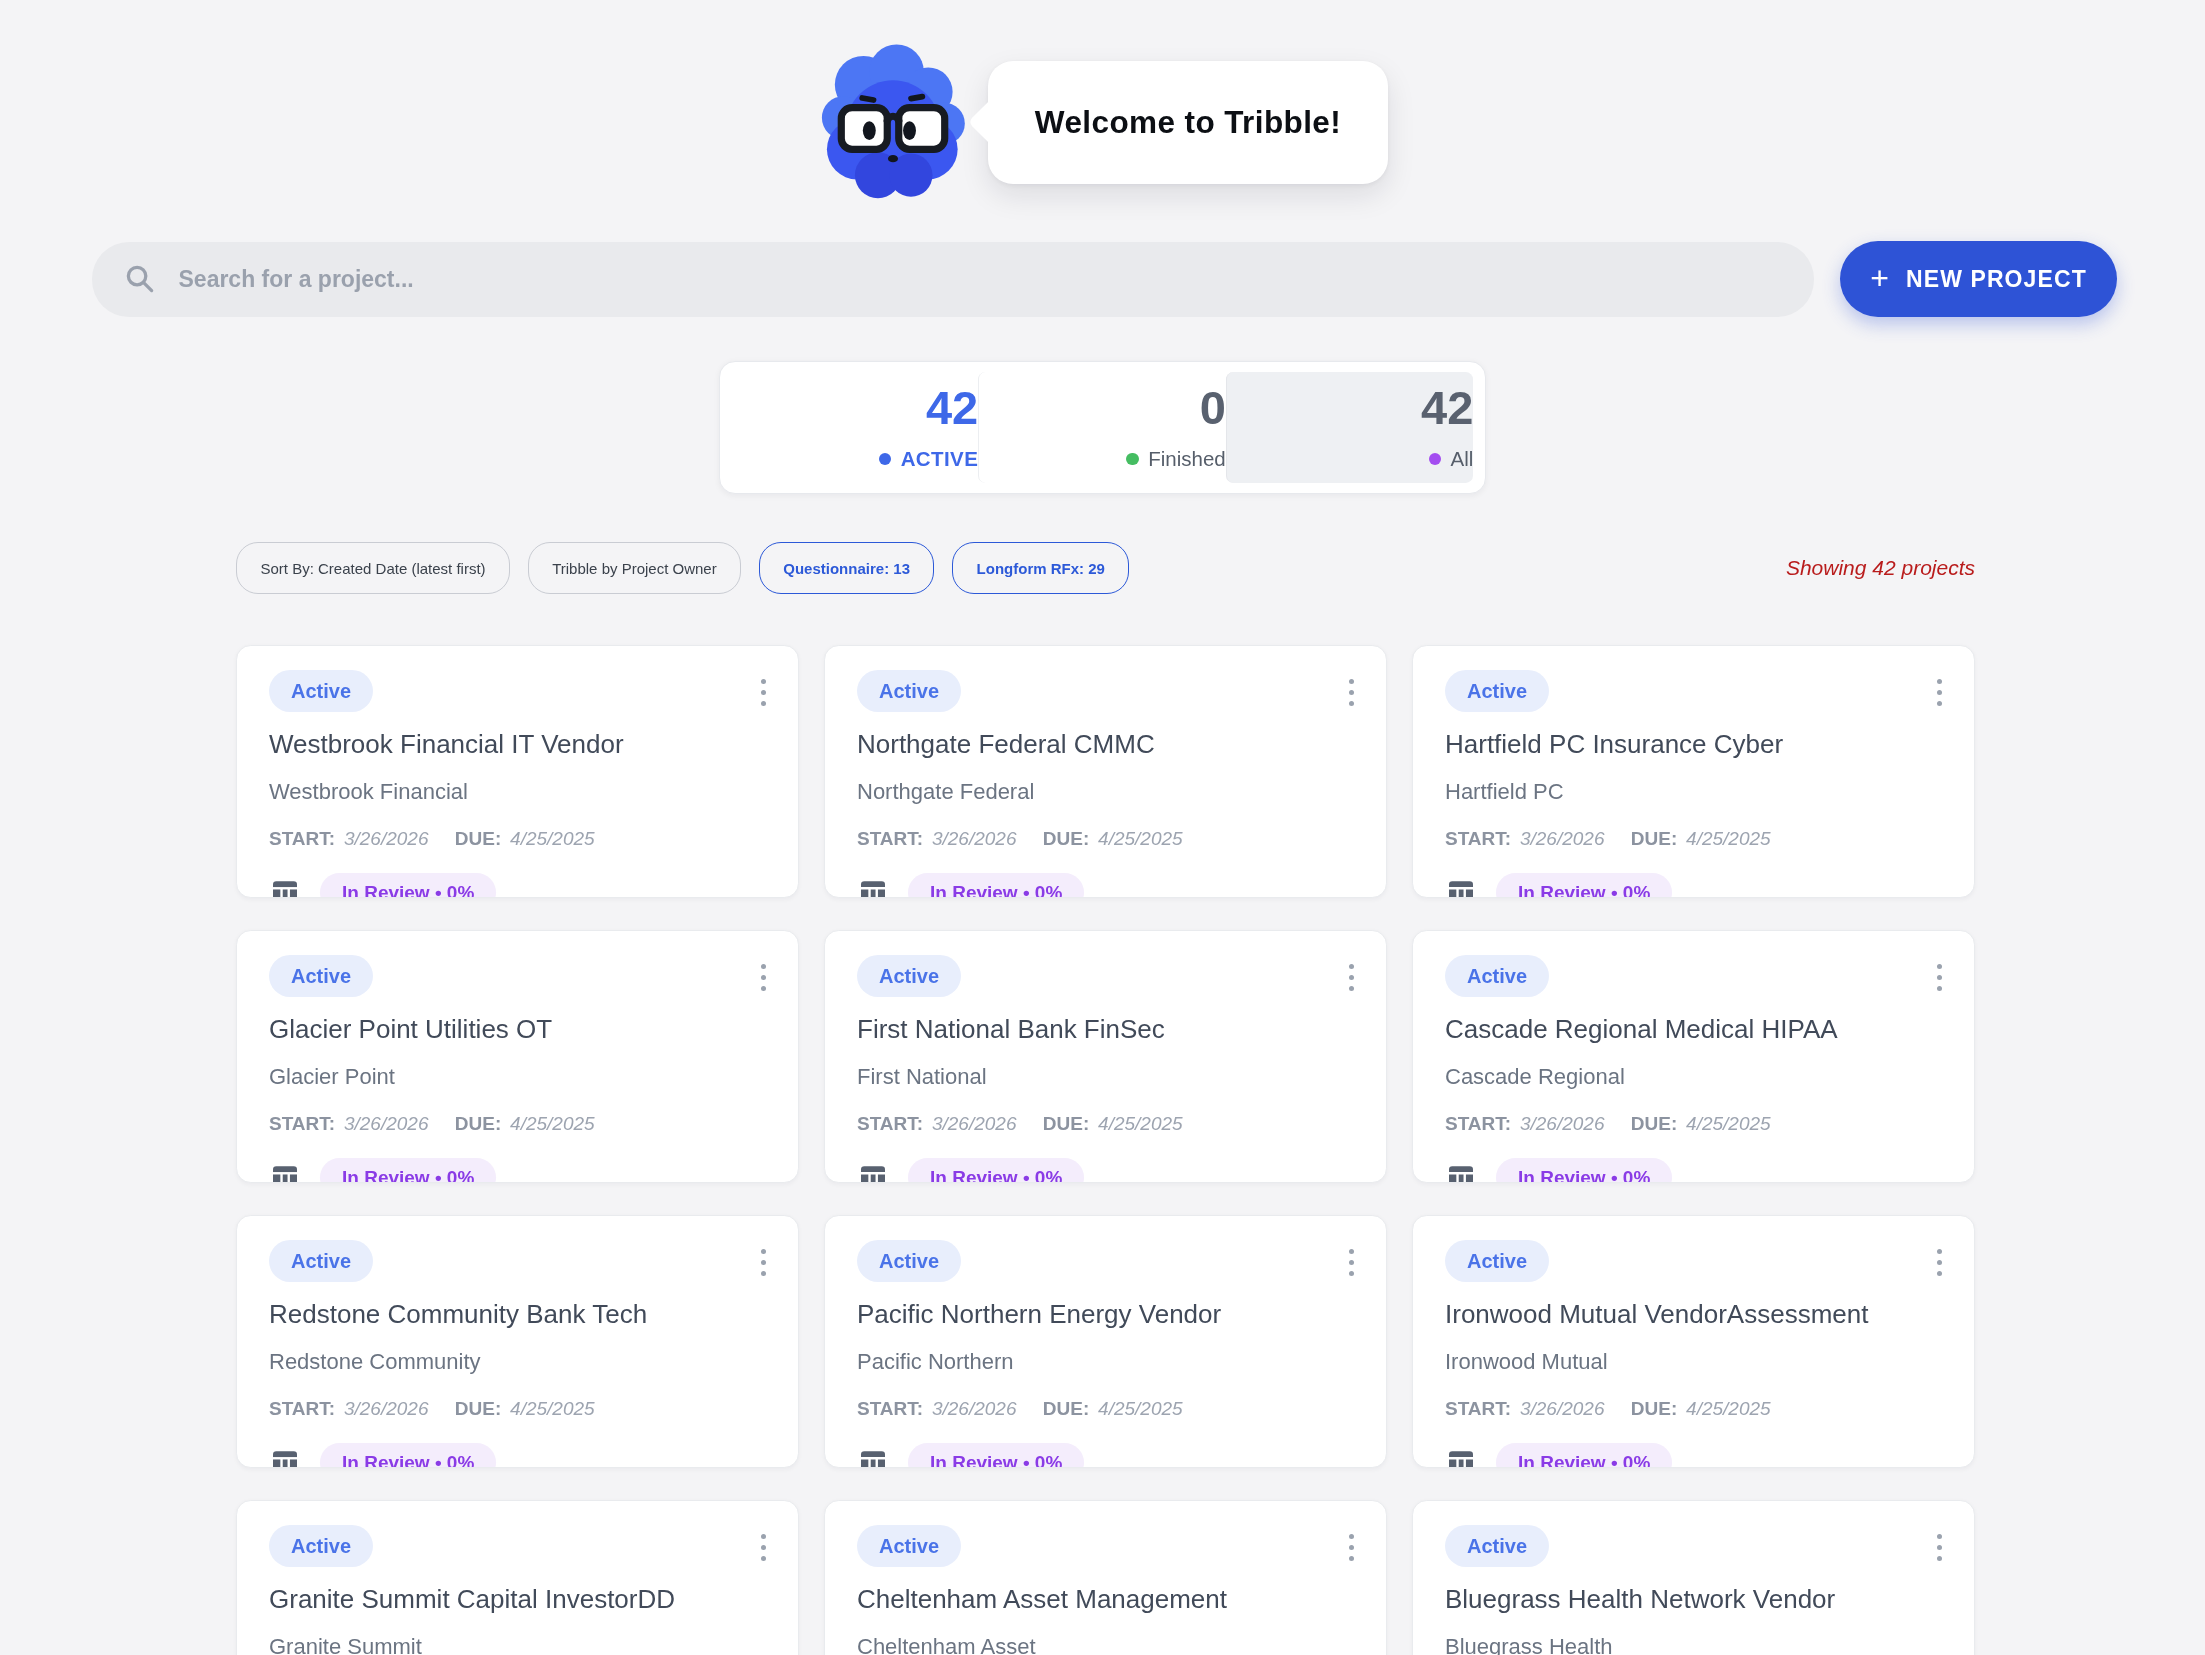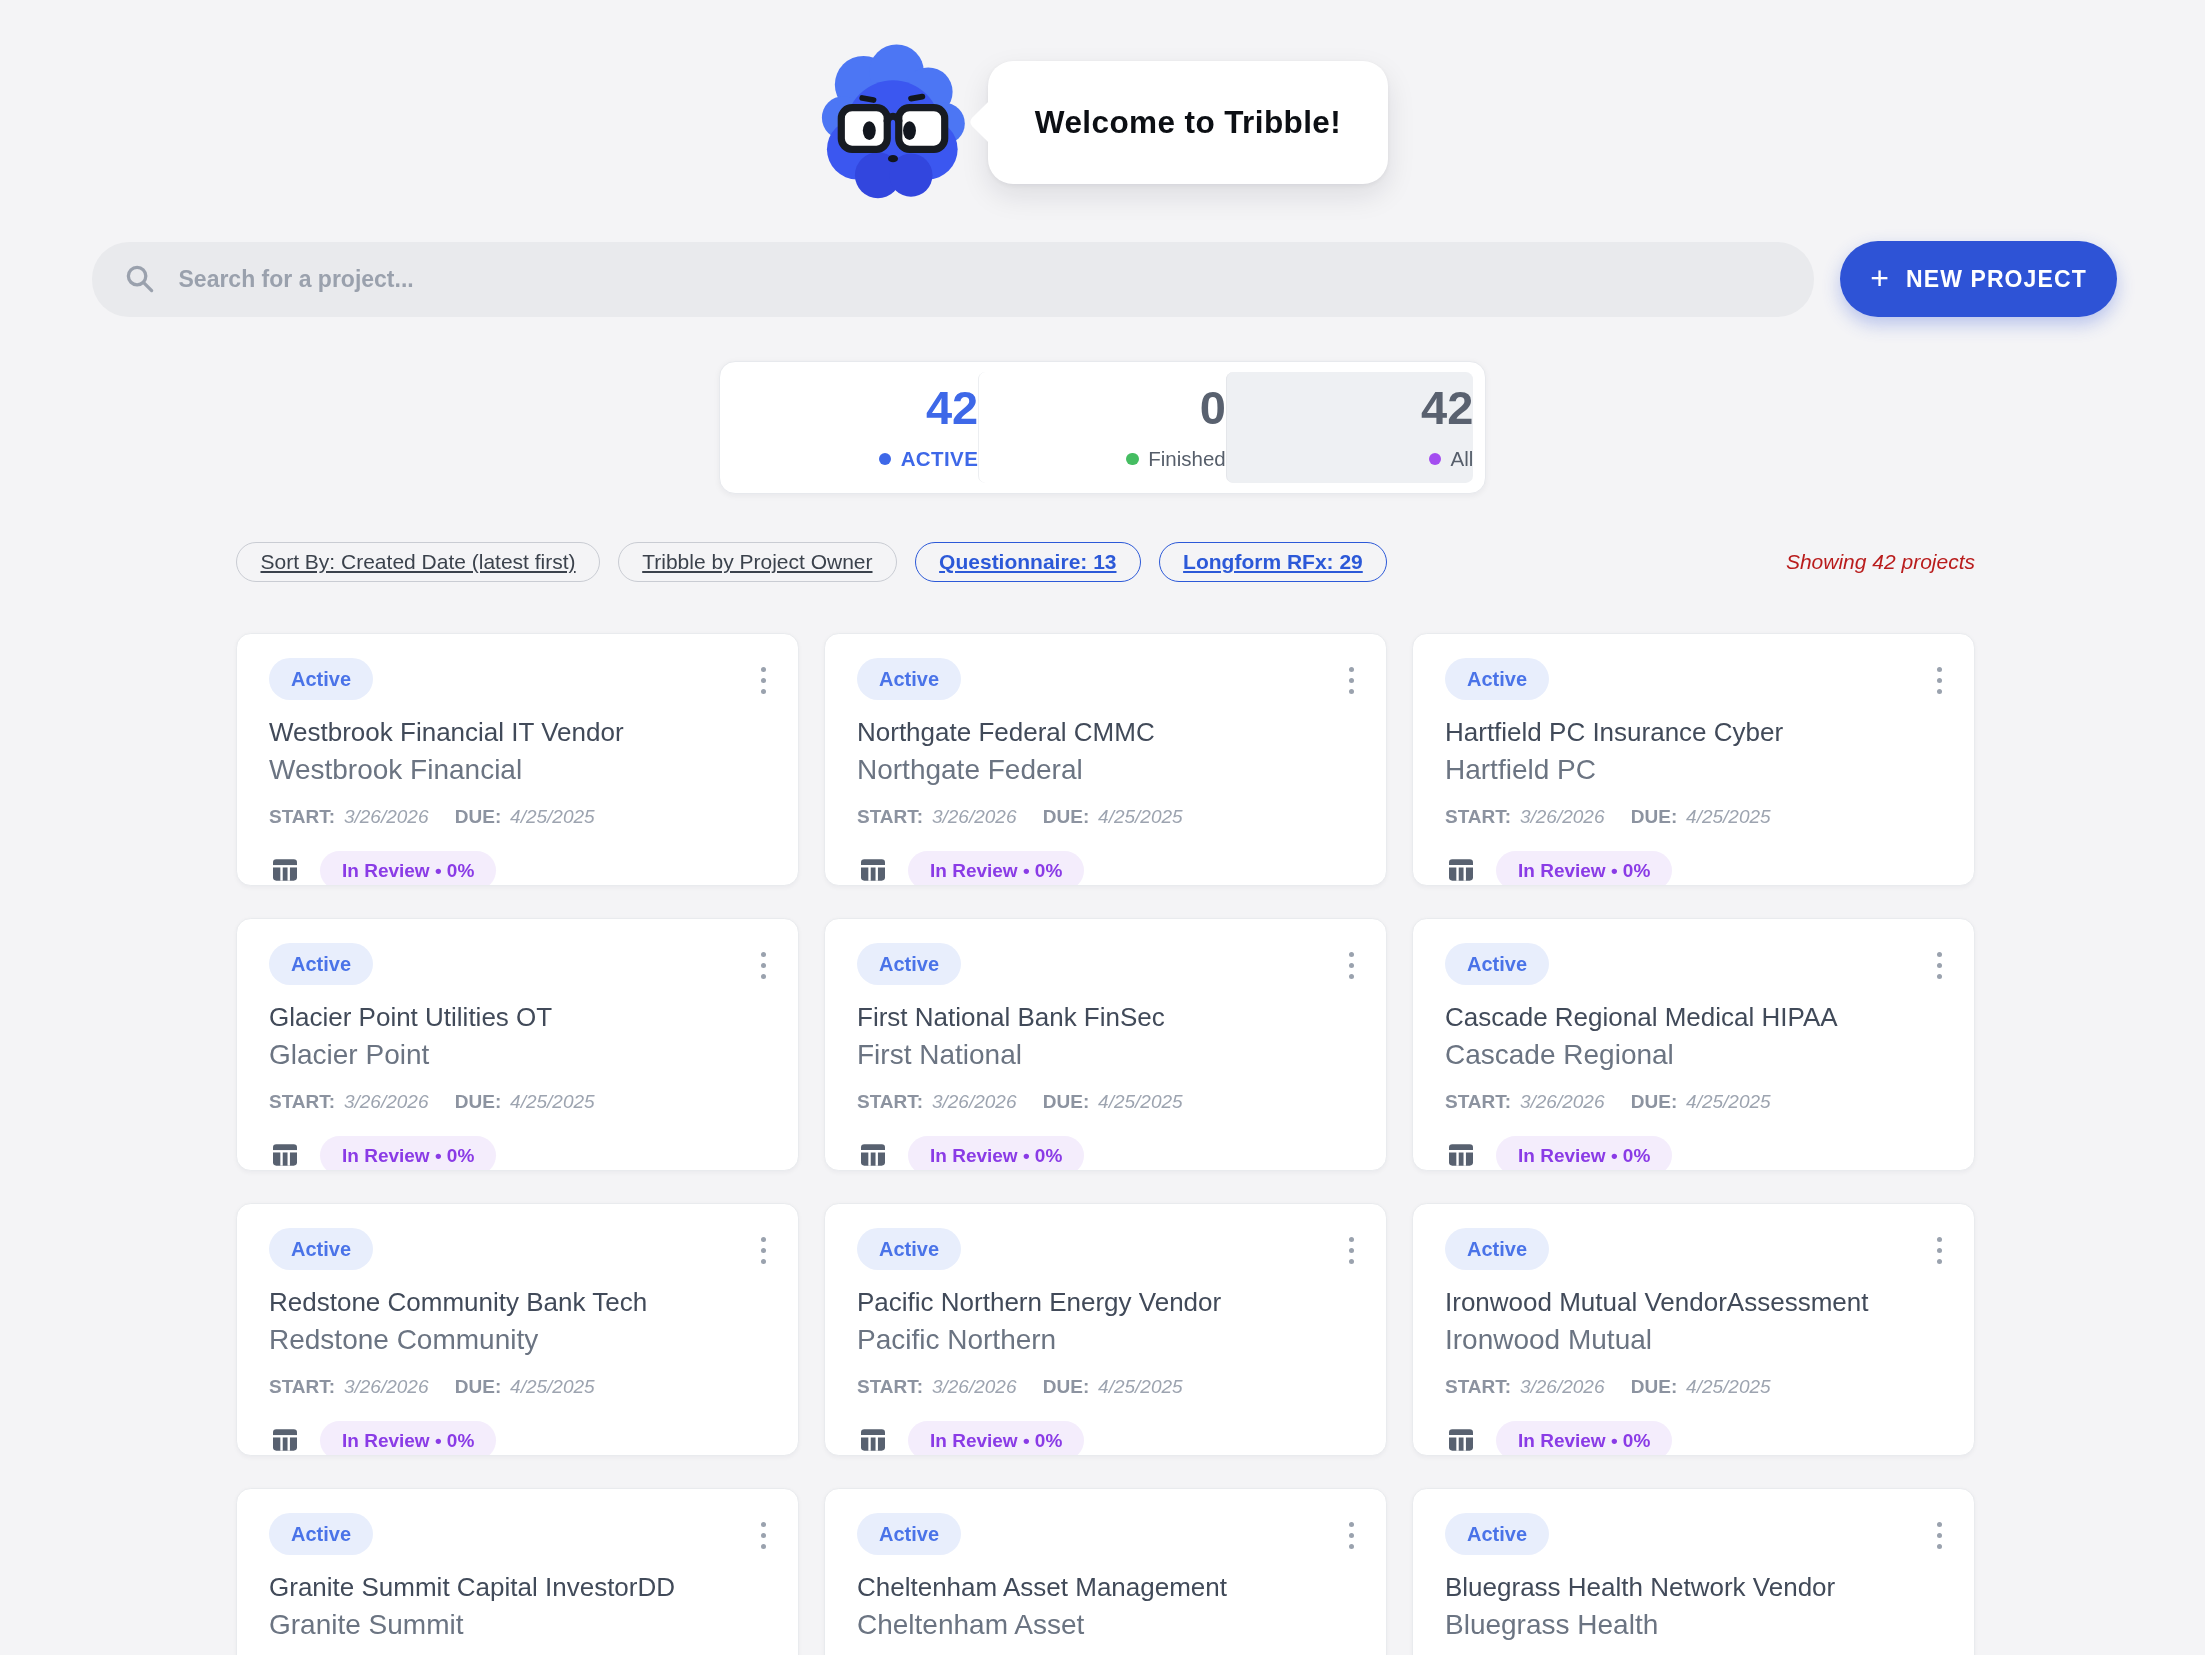--- a/index.html
+++ b/index.html
@@ -59,23 +59,23 @@
   .stat-seg.accent .stat-value{color:#3e68e8;}
   .stat-label{display:flex;align-items:center;gap:9.5px;font-size:20.5px;color:#565e6a;}
   .stat-seg.accent .stat-label{color:#3e68e8;font-weight:700;letter-spacing:0.4px;}
   .stat-dot{width:12.5px;height:12.5px;border-radius:50%;display:inline-block;}
   .dot-blue{background:#3e68e8;}
   .dot-green{background:#45bd62;}
   .dot-purple{background:#a34df0;}
   
   .toolbar{width:1739px;margin:48px 0 0 236px;display:flex;align-items:center;gap:17.6px;}
   .chip{
-    height:40px;border-radius:22px;background:transparent;cursor:pointer;
+    height:52px;border-radius:22px;background:transparent;cursor:pointer;
     display:flex;align-items:center;padding:0 23.5px;box-sizing:border-box;
-    border:1.5px solid #c9ccd3;font-family:inherit;font-size:21px;color:#3b424c;font-weight:500;text-decoration:underline;
+    border:1.5px solid #c9ccd3;font-family:inherit;font-size:15px;color:#3b424c;font-weight:500;
   }
   .chip.accent{border-color:#2c59d8;color:#2c59d8;font-weight:600;}
   .showing{margin-left:auto;font-size:21px;font-style:italic;color:#b91c1c;}
   
   .grid{
     width:1739px;margin:51px 0 0 236px;
     display:grid;grid-template-columns:repeat(3,563px);gap:32px 25px;
   }
   .card{
     background:#ffffff;border:0.7px solid #e9ebee;border-radius:14.7px;
@@ -90,21 +90,21 @@
   }
   .kebab{
     position:absolute;top:26px;right:25px;border:none;background:transparent;cursor:pointer;
     display:flex;flex-direction:column;gap:5.9px;padding:7.3px;
   }
   .kebab .dot{width:5.1px;height:5.1px;border-radius:50%;background:#9aa2ae;}
   .card-title{
     margin:17.6px 0 0 0;font-size:26px;line-height:31px;font-weight:400;color:#414a59;
     white-space:nowrap;overflow:hidden;text-overflow:ellipsis;
   }
-  .card-subtitle{margin-top:9px;font-size:28px;line-height:26px;color:#6b7482;}
+  .card-subtitle{margin-top:19px;font-size:22px;line-height:26px;color:#6b7482;}
   .card-meta{margin-top:22px;font-size:19px;line-height:23.5px;display:flex;gap:8.8px;white-space:nowrap;}
   .meta-label{color:#8c93a0;font-weight:700;}
   .meta-value{color:#9da4b0;font-style:italic;}
   .meta-gap{width:8.8px;}
   .card-footer{margin-top:22px;display:flex;align-items:center;gap:19px;}
   .table-icon{display:inline-flex;color:#586170;}
   .badge-review{
     display:inline-block;background:#f4edfc;color:#8a3be6;
     font-size:19px;font-weight:700;line-height:1;
     padding:10.3px 22px;border-radius:732px;

